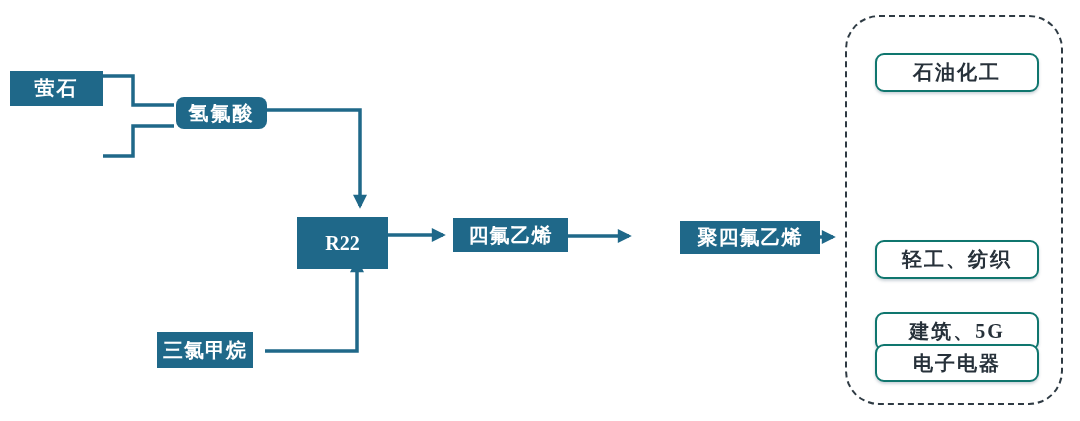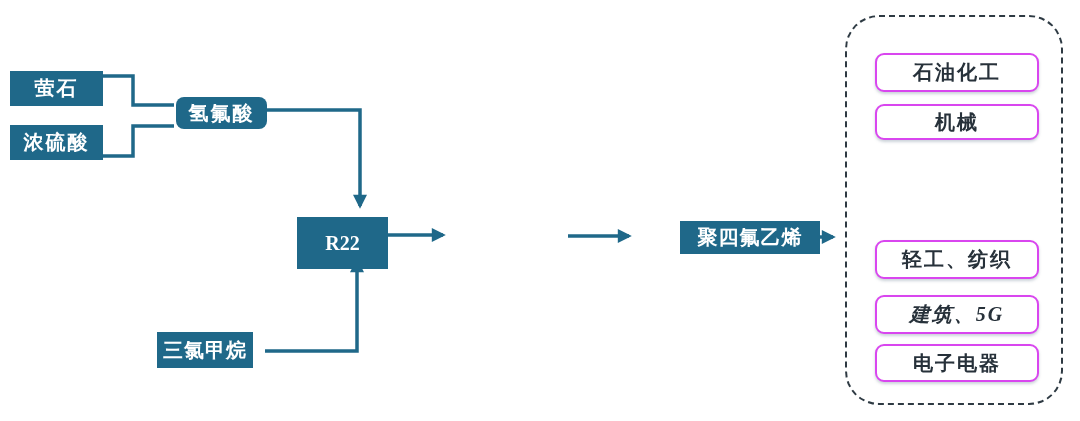--- a/index.html
+++ b/index.html
@@ -41,38 +41,38 @@
     width: 218px; height: 390px;
     border: 2px dashed #2e3a43;
     border-radius: 34px;
     box-sizing: border-box;
   }
   .app-box {
     position: absolute;
     left: 875px;
     width: 164px;
     background: #ffffff;
-    border: 2px solid #d946ef;
+    border: 2px solid #0f766e;
     border-radius: 9px;
     box-sizing: border-box;
     display: flex;
     align-items: center;
     justify-content: center;
     color: #27313a;
     font-weight: 700;
     font-size: 20px;
     letter-spacing: 2px;
     white-space: nowrap;
     box-shadow: 0 2px 3px rgba(110, 130, 145, 0.35);
   }
   .app-0 { top: 53px;  height: 39px; }
   .app-1 { top: 104px; height: 36px; }
   .app-2 { top: 172px; height: 38px; }
   .app-3 { top: 240px; height: 39px; }
-  .app-4 { top: 295px; height: 39px; font-style: italic; }
+  .app-4 { top: 312px; height: 39px; }
   .app-5 { top: 344px; height: 38px; }
 </style>
 </head>
 <body>
 
 <div class="stage">
 
   <svg class="connectors" viewBox="0 0 1080 421" xmlns="http://www.w3.org/2000/svg">
     <defs>
       <marker id="arrowhead" viewBox="0 0 10 10" markerWidth="16" markerHeight="14" markerUnits="userSpaceOnUse" refX="8" refY="5" orient="auto">
@@ -82,27 +82,26 @@
     <polyline points="103,76 133,76 133,105 174,105" fill="none" stroke="#1f6889" stroke-width="3.5"></polyline>
     <polyline points="103,156 133,156 133,126 174,126" fill="none" stroke="#1f6889" stroke-width="3.5"></polyline>
     <polyline points="267,110 360,110 360,206" fill="none" stroke="#1f6889" stroke-width="3.5" marker-end="url(#arrowhead)"></polyline>
     <polyline points="265,351 357,351 357,261" fill="none" stroke="#1f6889" stroke-width="3.5" marker-end="url(#arrowhead)"></polyline>
     <line x1="388" y1="235" x2="443" y2="235" stroke="#1f6889" stroke-width="3.5" marker-end="url(#arrowhead)"></line>
     <line x1="568" y1="236" x2="629" y2="236" stroke="#1f6889" stroke-width="3.5" marker-end="url(#arrowhead)"></line>
     <line x1="779" y1="237" x2="833" y2="237" stroke="#1f6889" stroke-width="3.5" marker-end="url(#arrowhead)"></line>
   </svg>
 
   <div class="node node-fluorite">萤石</div>
-  <div class="node node-sulfuric">浓硫酸</div>
   <div class="node node-hf">氢氟酸</div>
   <div class="node node-r22">R22</div>
   <div class="node node-chloroform">三氯甲烷</div>
+  <div class="node node-tfe">四氟乙烯</div>
   <div class="node node-ptfe">聚四氟乙烯</div>
 
   <div class="apps-container"></div>
 
   <div class="app-box app-0">石油化工</div>
-  <div class="app-box app-1">机械</div>
   <div class="app-box app-3">轻工、纺织</div>
   <div class="app-box app-4">建筑、5G</div>
   <div class="app-box app-5">电子电器</div>
 
 </div>
 
 </body></html>

